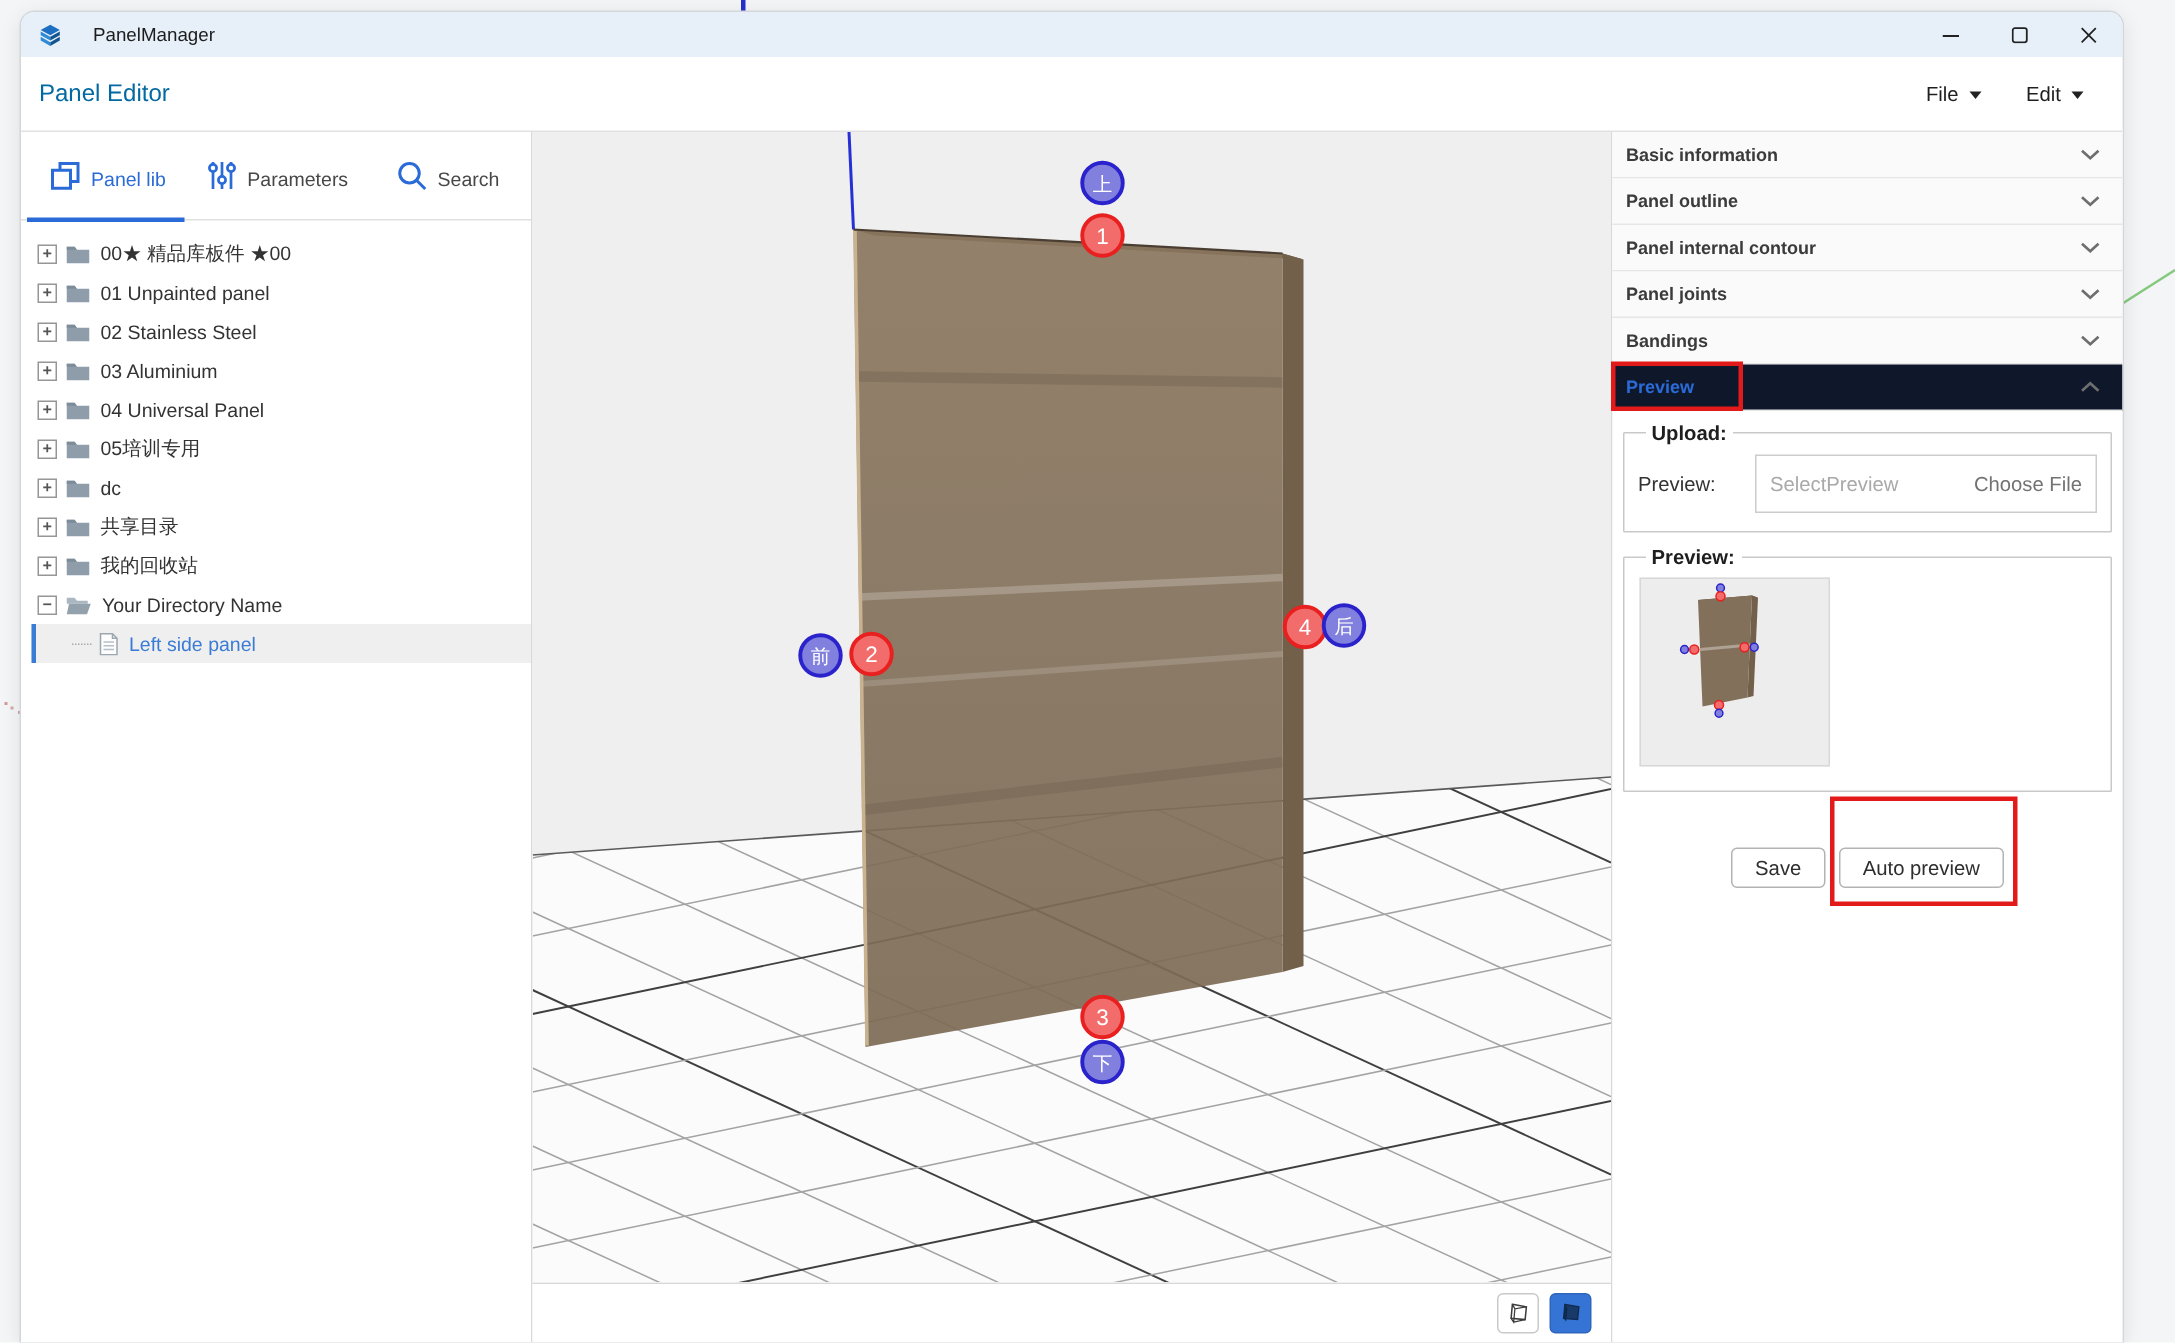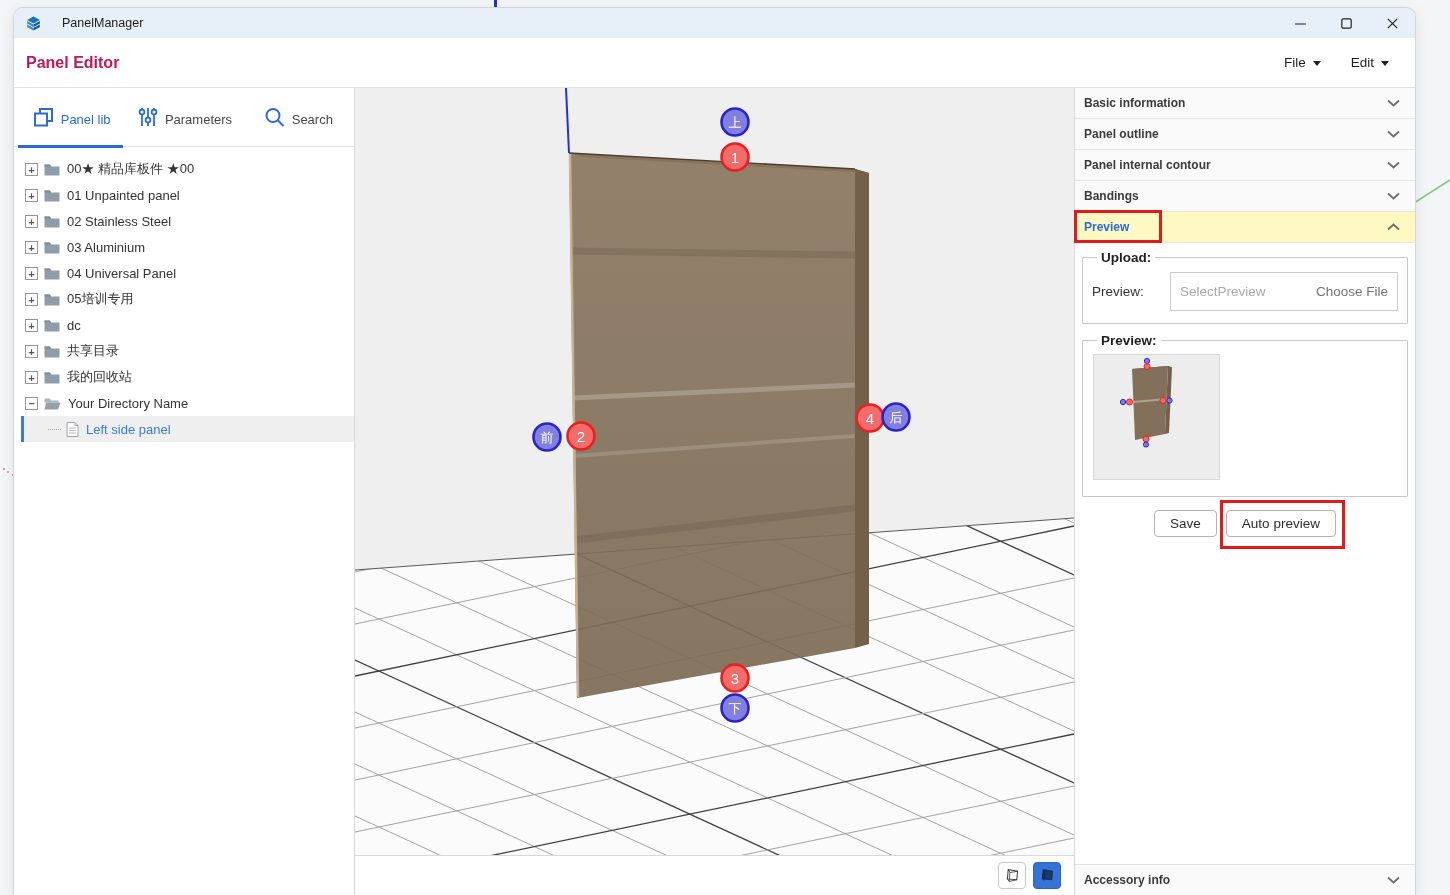--- a/index.html
+++ b/index.html
@@ -24,21 +24,21 @@
     box-shadow:0 0 0 1px #d3d6da, 0 3px 14px rgba(0,0,0,.10);
     display:flex; flex-direction:column;
   }
   .titlebar { height:30px; min-height:30px; background:#e7f0f8; display:flex; align-items:center; padding:0 0 0 11px; }
   .titlebar .app-title { font-size:12.5px; color:#1c1c1c; margin-left:20px; }
   .win-controls { margin-left:auto; display:flex; height:100%; }
   .win-btn { width:46px; height:100%; display:flex; align-items:center; justify-content:center; background:transparent; border:0; padding:0; cursor:default; }
 
   .menubar { height:50px; min-height:50px; border-bottom:1px solid #e2e2e2; background:#fff;
              display:flex; align-items:center; padding:0 26px 0 12px; }
-  .page-title { font-size:16px; font-weight:700; color:#be185d; margin:0; }
+  .page-title { font-size:16px; font-weight:400; color:#0369a1; margin:0; }
   .menus { margin-left:auto; display:flex; gap:30px; }
   .menu { display:flex; align-items:center; gap:7px; font-size:13.5px; color:#1f1f1f; cursor:default; }
   .caret { width:0; height:0; border-left:4.5px solid transparent; border-right:4.5px solid transparent; border-top:5px solid #222; margin-top:2px; }
 
   .content { flex:1; display:flex; min-height:0; }
 
   
   .sidebar { width:341px; min-width:341px; border-right:1px solid #d9d9d9; display:flex; flex-direction:column; background:#fff; }
   .tabs { height:59px; min-height:59px; border-bottom:1px solid #e0e0e0; display:flex; }
   .tab { flex:1; display:flex; flex-direction:row; align-items:center; justify-content:center; gap:5px;
@@ -65,39 +65,39 @@
   .vbtn { width:28px; height:27px; border:1px solid #c9c9c9; border-radius:4px; background:#fff;
           display:flex; align-items:center; justify-content:center; padding:0; cursor:default; }
   .vbtn.active { background:#3574d4; border-color:#2f66bd; }
 
   
   .inspector { flex:1; display:flex; flex-direction:column; background:#fff; min-width:0; }
   .acc-header { height:31px; min-height:31px; display:flex; align-items:center;
                 padding:0 15px 0 9px; border-bottom:1px solid #e6e6e6; background:#fafafa;
                 font-size:12px; font-weight:700; color:#3b3b3b; cursor:default; }
   .acc-header .chev { margin-left:auto; display:flex; }
-  .acc-header.preview-hdr { background:#fef9c3; color:#2a6bd8; position:relative; }
+  .acc-header.preview-hdr { background:#0f172a; color:#2a6bd8; position:relative; }
   .preview-annot { position:absolute; left:-1px; top:-2px; bottom:-1px; width:88px;
                    border:3px solid #e31a1a; pointer-events:none; }
 
   .preview-body { flex:1; min-height:0; padding:7px 7px 0; }
   fieldset { border:1px solid #c9c9c9; border-radius:1px; margin:0 0 9px; padding:5px 9px 9px; }
   legend { font-weight:700; font-size:13.5px; color:#1f1f1f; padding:0 4px; margin-left:5px; }
   .upload-row { display:flex; align-items:center; padding:2px 0 3px; }
   .upload-label { width:78px; font-size:13.5px; color:#333; }
   .filebox { flex:1; height:39px; border:1px solid #ccc; background:#fff;
              display:flex; align-items:center; padding:0 9px; cursor:default; }
   .placeholder { color:#a9a9a9; font-size:13.5px; flex:1; overflow:hidden; }
   .choose-file { font-size:13.5px; color:#737373; white-space:nowrap; }
   .preview-fs { padding-bottom:16px; }
   .thumb { width:127px; height:126px; background:#ededed; border:1px solid #d8d8d8; margin:1px 0 0 1px; }
 
   .btn-row { display:flex; justify-content:center; align-items:center; gap:9px; margin-top:13px; }
   .btn { height:27px; padding:0 15px; border:1px solid #b3b3b3; border-radius:4px; background:#fff;
-         font-family:inherit; font-size:13.5px; color:#2e2e2e; cursor:default; }
+         font-family:inherit; font-size:13.5px; color:#2e2e2e; cursor:default;margin-top:24px; }
   .auto-wrap { position:relative; display:inline-flex;align-items:flex-end; }
   .auto-wrap::after { content:''; position:absolute; inset:-10px -9px -12px -6px; border:3px solid #e31a1a; pointer-events:none; }
 
   .acc-header.accessory { margin-top:auto; border-top:1px solid #e2e2e2; border-bottom:0; }
 </style>
 </head>
 <body>
 
 <div class="blue-tick"></div>
 <div class="green-line-wrap">
@@ -424,20 +424,28 @@
           </div>
           <div class="acc-header">
             <span>Panel internal contour</span>
             <span class="chev">
               <svg width="13" height="8">
                 <polyline points="1,1.5 6.5,6.5 12,1.5" fill="none" stroke="#6e6e6e" stroke-width="1.8"></polyline>
               </svg>
             </span>
           </div>
           <div class="acc-header">
+            <span>Panel joints</span>
+            <span class="chev">
+              <svg width="13" height="8">
+                <polyline points="1,1.5 6.5,6.5 12,1.5" fill="none" stroke="#6e6e6e" stroke-width="1.8"></polyline>
+              </svg>
+            </span>
+          </div>
+          <div class="acc-header">
             <span>Bandings</span>
             <span class="chev">
               <svg width="13" height="8">
                 <polyline points="1,1.5 6.5,6.5 12,1.5" fill="none" stroke="#6e6e6e" stroke-width="1.8"></polyline>
               </svg>
             </span>
           </div>
         </div>
 
       <div class="acc-header preview-hdr">
@@ -483,24 +491,16 @@
         </fieldset>
 
         <div class="btn-row">
           <button class="btn">Save</button>
           <span class="auto-wrap">
             <button class="btn">Auto preview</button>
           </span>
         </div>
       </div>
 
-      <div class="acc-header accessory">
-        <span>Accessory info</span>
-        <span class="chev">
-          <svg width="13" height="8">
-              <polyline points="1,1.5 6.5,6.5 12,1.5" fill="none" stroke="#6e6e6e" stroke-width="1.8"></polyline>
-            </svg>
-        </span>
-      </div>
     </aside>
 
   </div>
 </div>
 
 </body></html>

